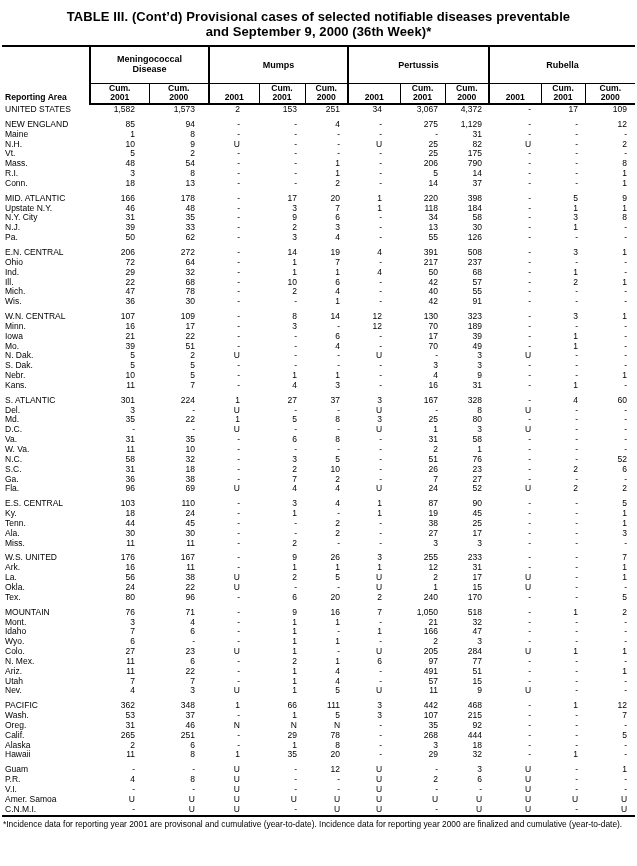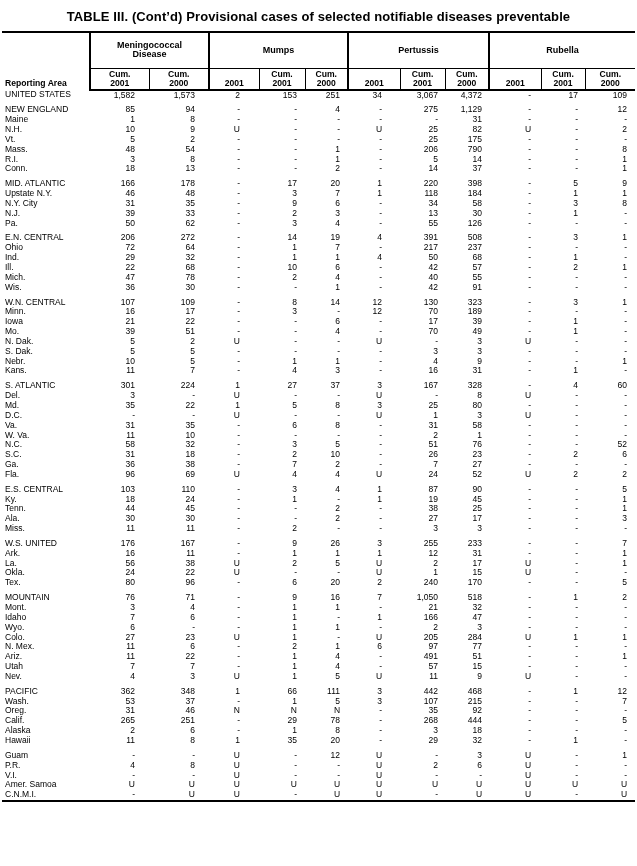--- a/index.html
+++ b/index.html
@@ -50,20 +50,21 @@
   .legend span{display:inline-block;}
   .legend .lg0{width:106px;}
   .legend .lg1{width:120px;}
   .note{padding-left:8px;text-indent:-8px;margin-top:0.5px;}
 </style>
 </head>
 <body>
 
 <div class="title">
   <div>TABLE III. (Cont’d) Provisional cases of selected notifiable diseases preventable</div>
+  <div>and September 9, 2000 (36th Week)*</div>
 </div>
 
 <table>
   <colgroup>
       <col style="width: 88px;">
       <col style="width: 59px;">
       <col style="width: 60px;">
       <col style="width: 50px;">
       <col style="width: 46px;">
       <col style="width: 43px;">
@@ -1062,13 +1063,14 @@
         <td style="padding-right: 7px;">-</td>
         <td style="padding-right: 7px;">U</td>
         <td style="padding-right: 10px;">U</td>
         <td style="padding-right: 7px;">-</td>
         <td style="padding-right: 8px;">U</td>
       </tr>
     </tbody>
 </table>
 
 <div class="footnotes">
+  <div class="note">*Incidence data for reporting year 2001 are provisonal and cumulative (year-to-date). Incidence data for reporting year 2000 are finalized and cumulative (year-to-date).</div>
 </div>
 
 </body></html>

